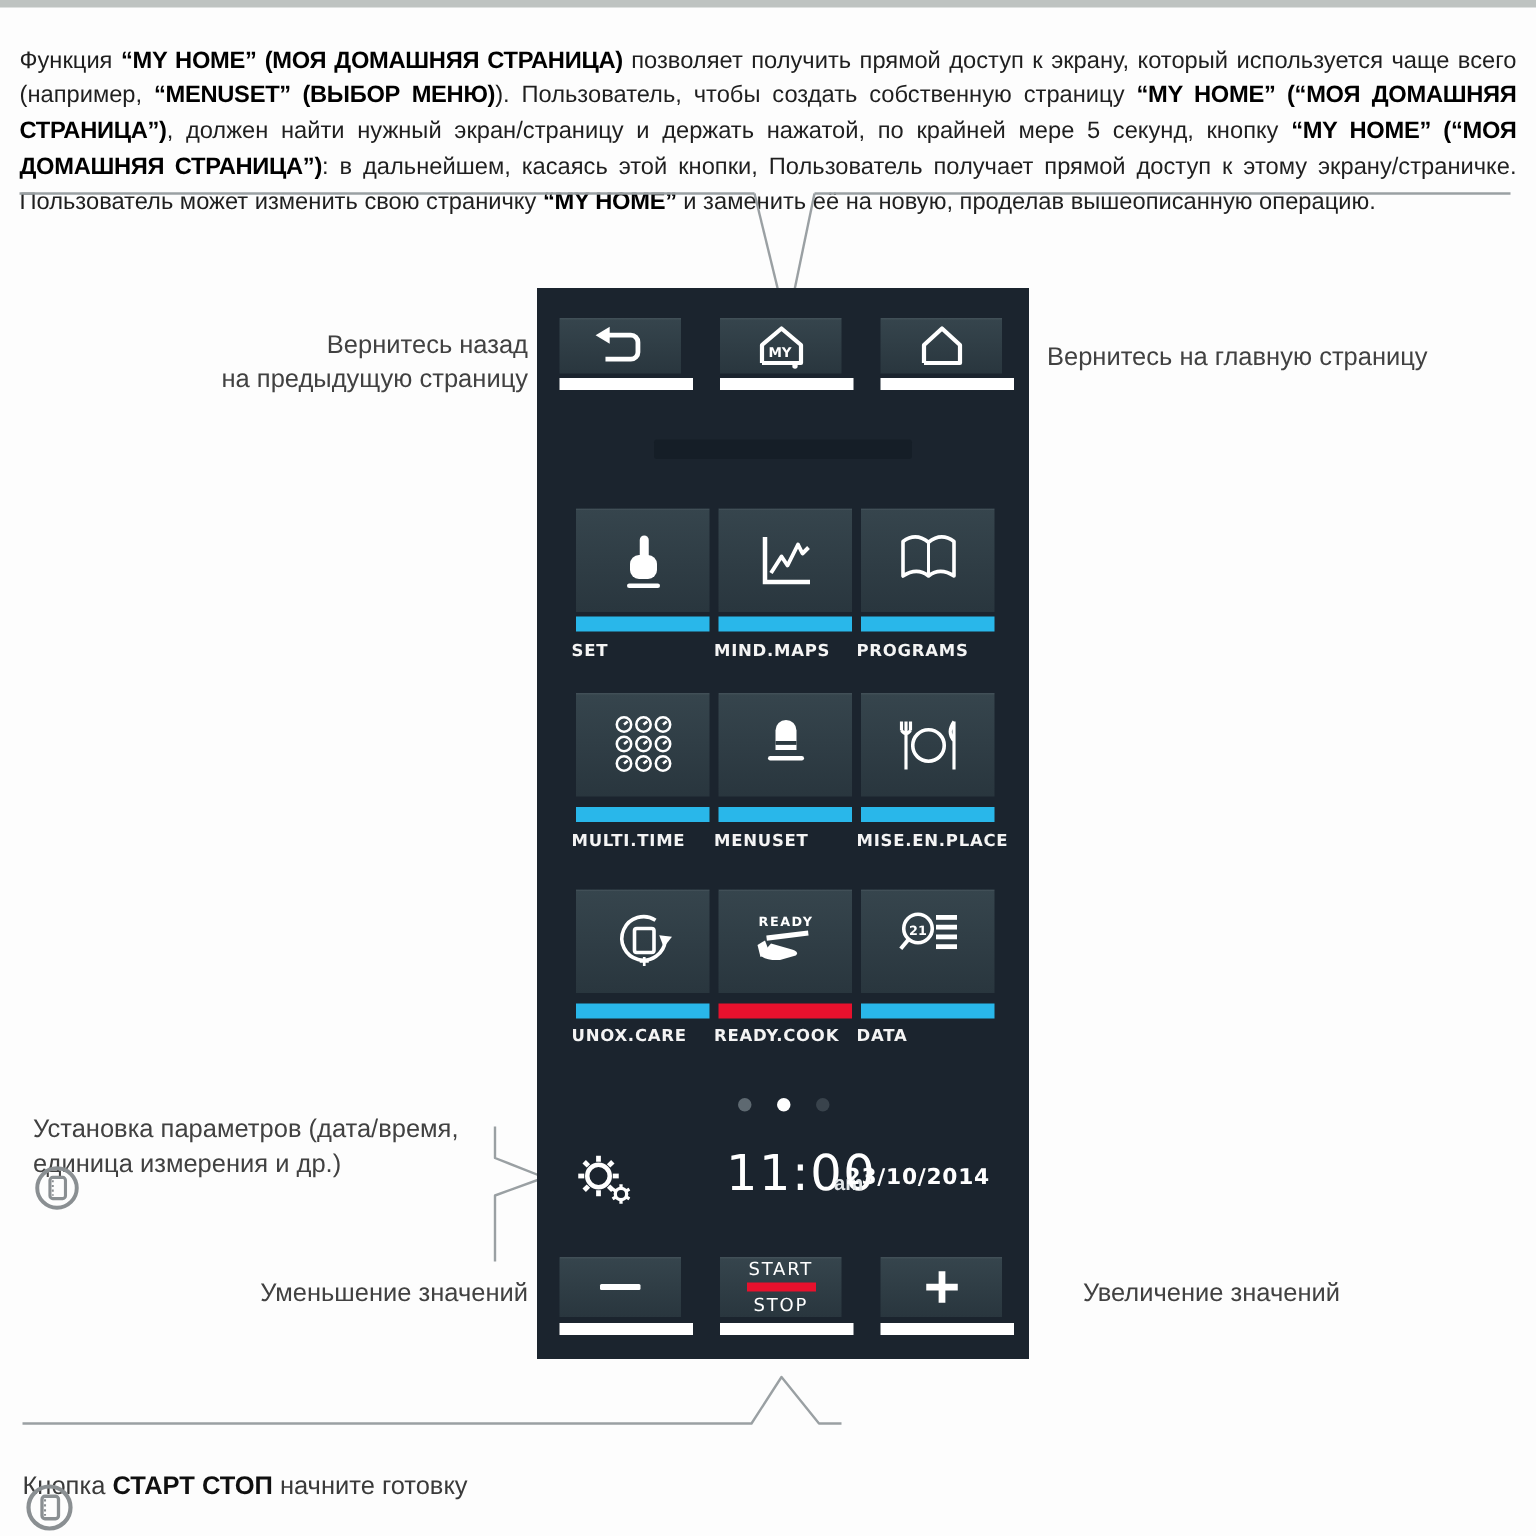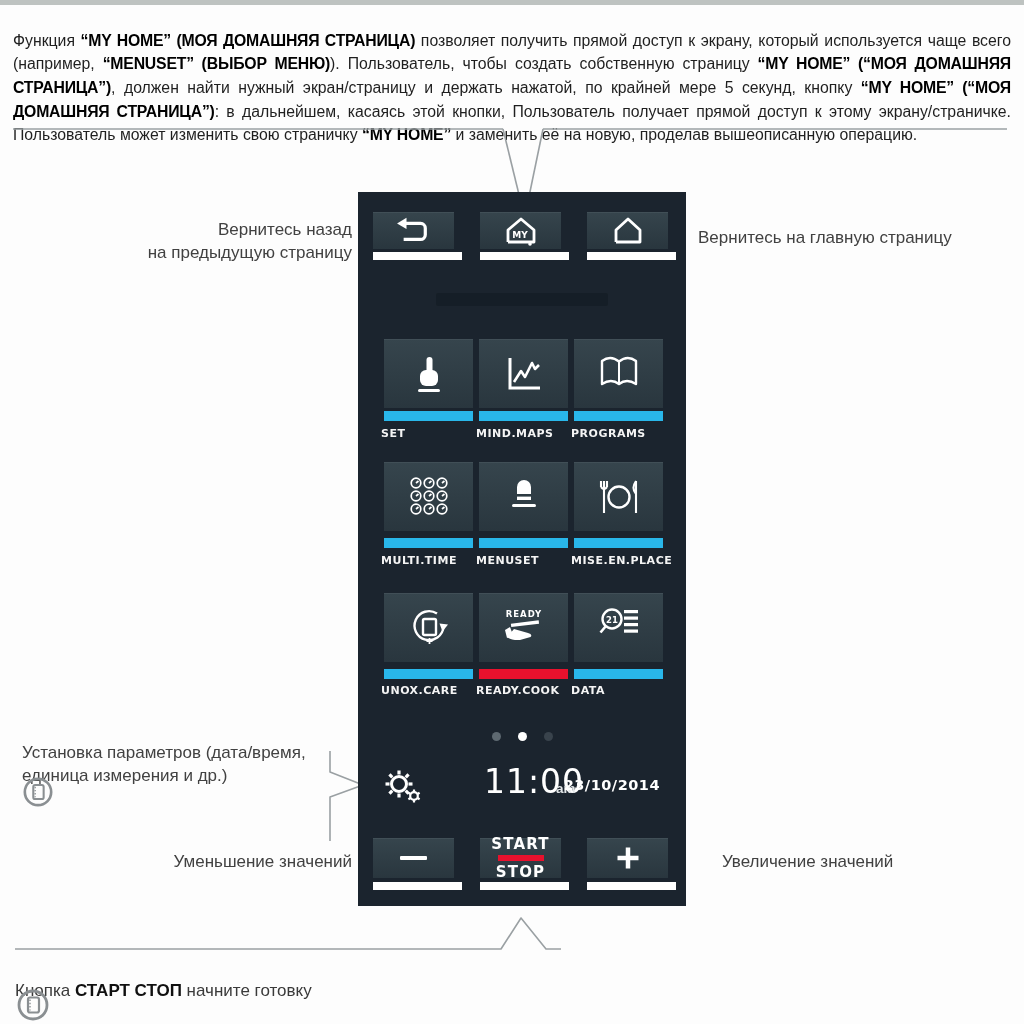--- a/index.html
+++ b/index.html
@@ -50,21 +50,21 @@
   .dots{position:absolute;left:0;top:540px;width:328px;display:flex;justify-content:center;gap:17px;}
   .dot{width:9px;height:9px;border-radius:50%;}
   .dot-dim{background:#5e6971;} .dot-on{background:#ffffff;} .dot-dark{background:#39434c;}
   .gear{position:absolute;left:26px;top:574px;}
   .time{position:absolute;left:126px;top:570px;font-size:33px;color:#fff;letter-spacing:1px;
         font-family:"DejaVu Sans",sans-serif;}
   .meridiem{position:absolute;left:198px;top:589px;font-size:13.5px;color:#e2e6e8;font-weight:bold;}
   .date{position:absolute;right:26px;top:585px;font-size:14.5px;color:#fff;font-weight:bold;
         font-family:"DejaVu Sans",sans-serif;letter-spacing:.5px;}
   .startstop{display:flex;flex-direction:column;align-items:center;gap:2px;}
-  .startstop span{font-size:15px;font-weight:bold;letter-spacing:1.2px;color:#fff;
+  .startstop span{font-size:12px;font-weight:normal;letter-spacing:1.2px;color:#fff;
                   font-family:"DejaVu Sans",sans-serif;}
   .redbar{width:46px;height:6px;background:#e8112d;}
   .minusbar{width:27px;height:4.5px;background:#fff;border-radius:1px;}
 </style>
 </head>
 <body>
 
 <div class="page">
   <div class="top-strip"></div>
 

